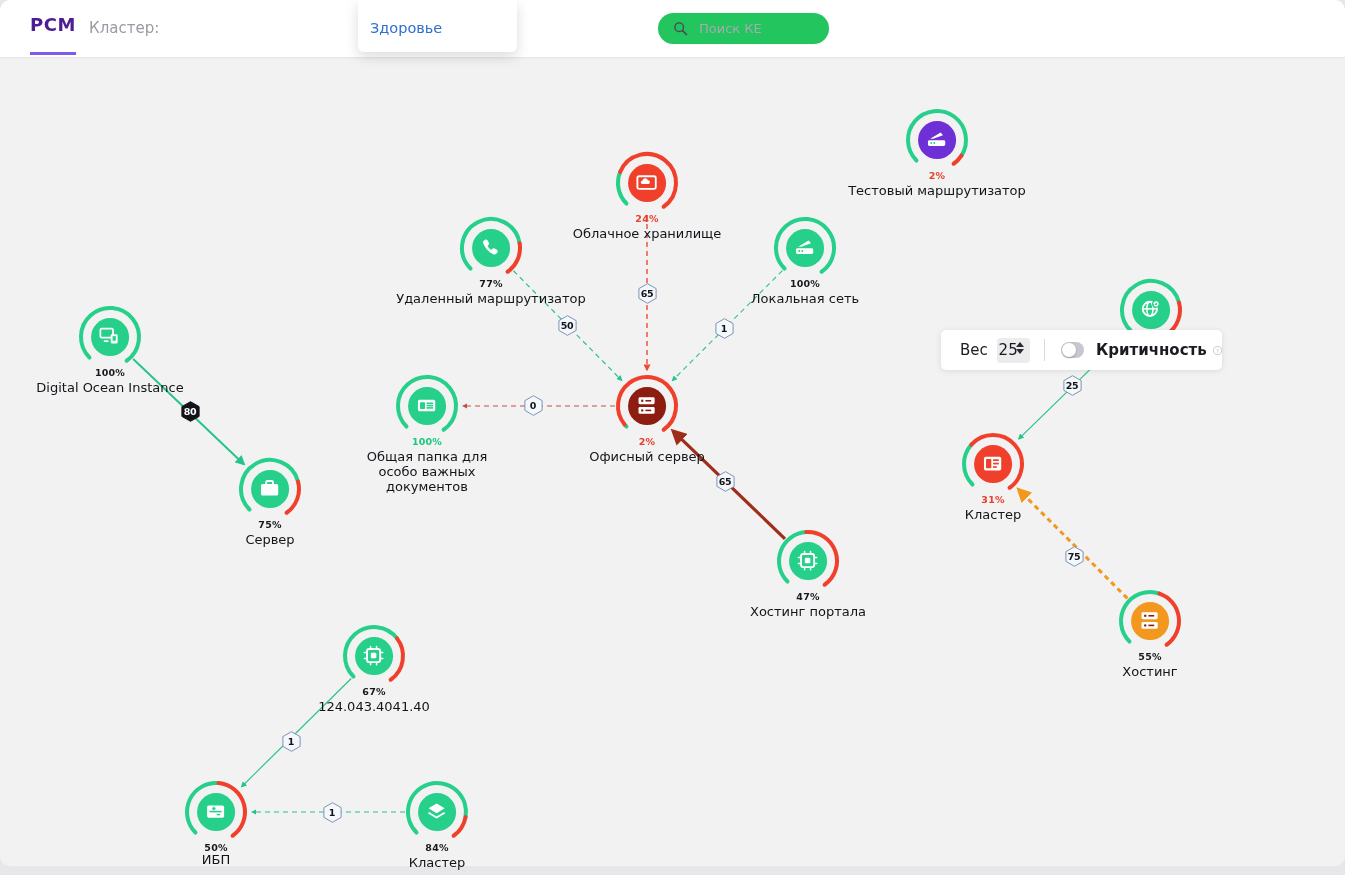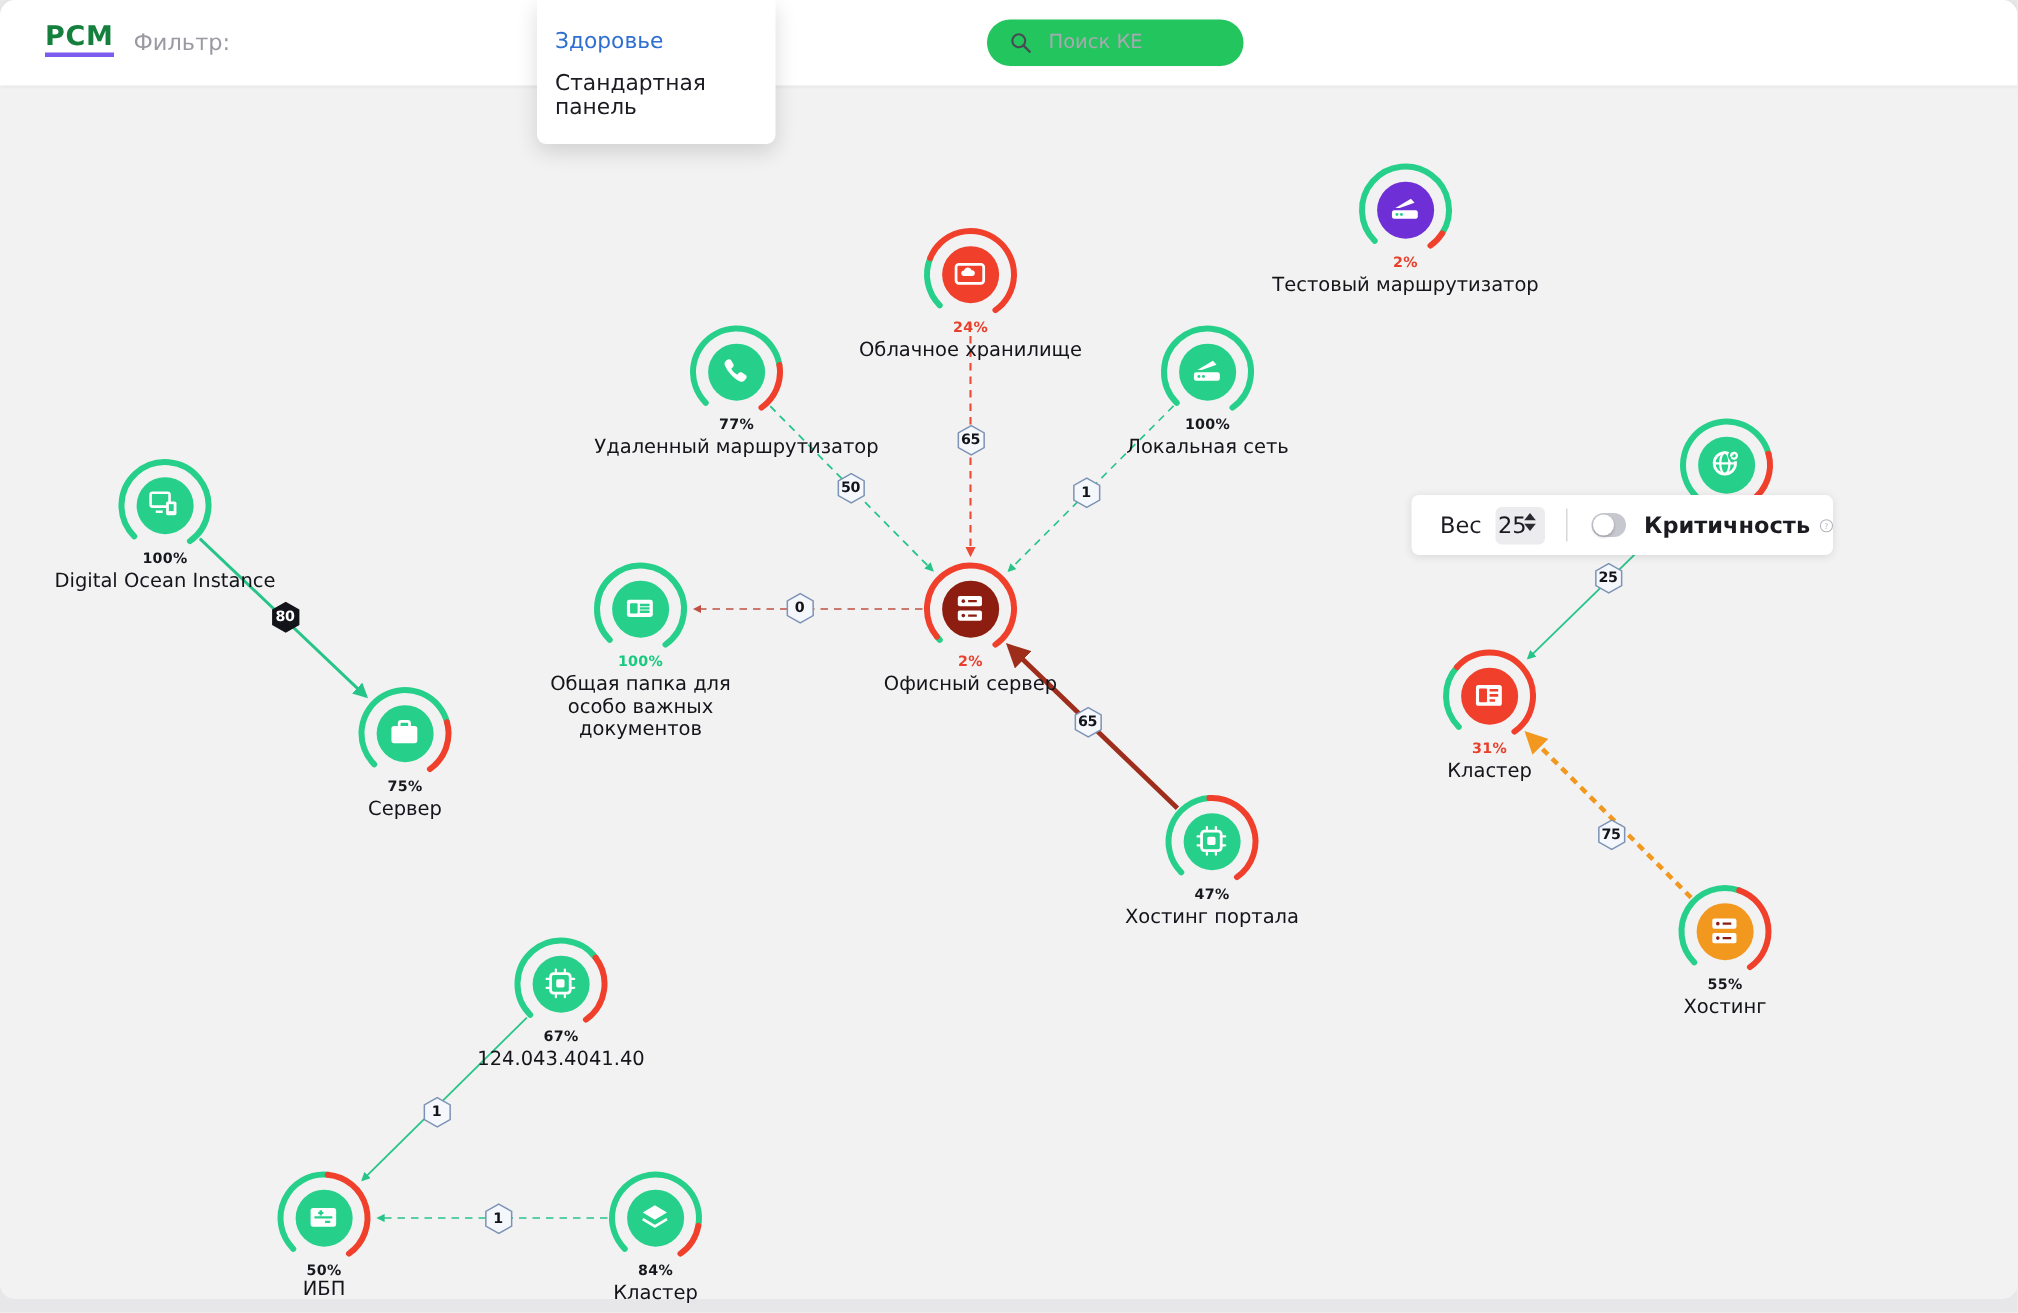--- a/index.html
+++ b/index.html
@@ -20,22 +20,22 @@
 
   
   .topbar{
     position:absolute;left:0;top:0;width:1345px;height:57px;
     background:#ffffff;border-radius:10px 10px 0 0;
     box-shadow:0 1px 3px rgba(0,0,0,.06);
     z-index:20;
   }
   .brand{
     position:absolute;left:30px;top:16px;
-    font-weight:700;font-size:18px;letter-spacing:.5px;color:#15803d;
-    border-bottom:3px solid #7d5bf0;padding-bottom:1px;line-height:18px;
+    font-weight:700;font-size:18px;letter-spacing:.5px;color:#4c1d95;
+    border-bottom:3px solid #7d5bf0;padding-bottom:18px;line-height:18px;
   }
   .filter-label{
     position:absolute;left:89px;top:19px;
     font-size:15px;color:#9a9aa2;
   }
   .filter-chip{
     position:absolute;left:152px;top:12px;height:33px;
     background:#e9eff9;border-radius:5px;
     padding:0 10px 0 8px;display:flex;align-items:center;cursor:pointer;
   }
@@ -544,29 +544,28 @@
       </div>
     <span class="wp-crit">Критичность</span>
     <svg class="wp-help" viewBox="0 0 16 16">
       <circle cx="8" cy="8" r="7" fill="none" stroke="#b4b4bd" stroke-width="1.2"></circle>
       <text x="8" y="11.5" font-size="9" text-anchor="middle" fill="#b4b4bd" font-family="DejaVu Sans, sans-serif">?</text>
     </svg>
   </div>
 
   <div class="topbar">
     <div class="brand">PCM</div>
-    <div class="filter-label">Фильтр:</div>
+    <div class="filter-label">Кластер:</div>
 
     <div class="search">
       <svg class="mag" viewBox="0 0 16 16">
         <circle cx="6.6" cy="6.6" r="4.6" fill="none" stroke="#4a4a55" stroke-width="1.5"></circle>
         <line x1="10.2" y1="10.2" x2="14.4" y2="14.4" stroke="#4a4a55" stroke-width="1.7" stroke-linecap="round"></line>
       </svg>
       <input type="text" placeholder="Поиск КЕ" style="">
     </div>
   </div>
 
   <div class="dropdown">
     <div class="dd-item active">Здоровье</div>
-    <div class="dd-item">Стандартная панель</div>
   </div>
 
 </div>
 
 </body></html>

